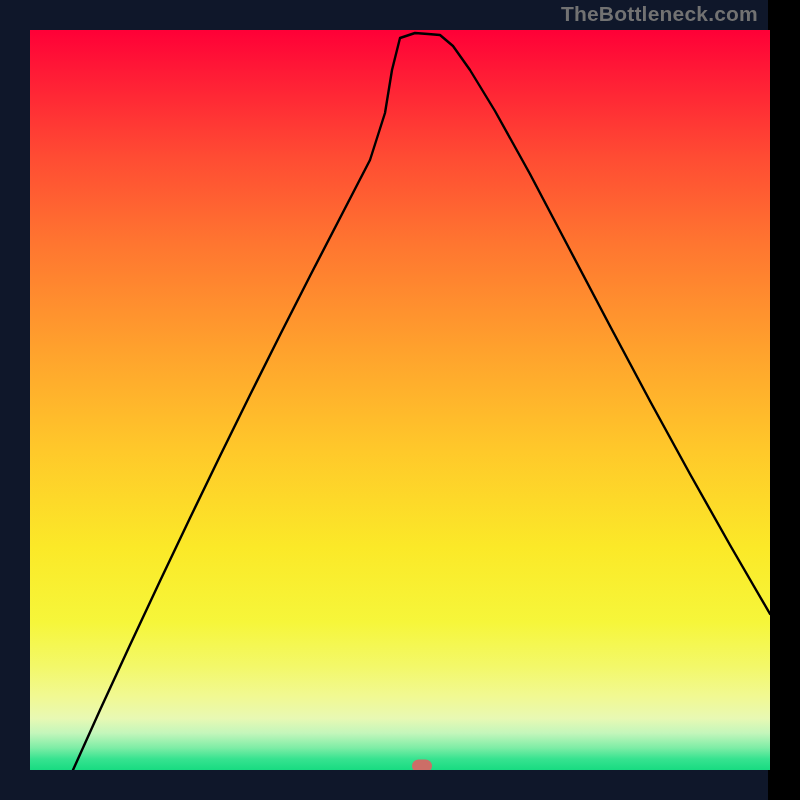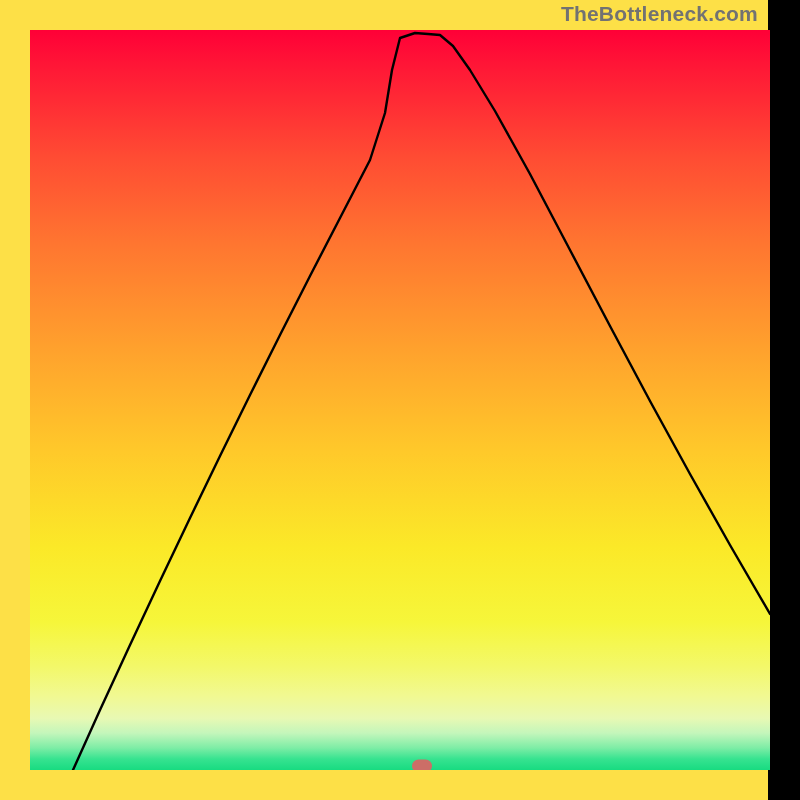--- a/index.html
+++ b/index.html
@@ -7,21 +7,21 @@
     padding: 0;
     width: 800px;
     height: 800px;
     background: #000000;
     overflow: hidden;
   }
   .frame {
     position: relative;
     width: 768px;
     height: 800px;
-    background: #fde047;
+    background: #0f172a;
   }
   .watermark {
     position: absolute;
     top: 2px;
     right: 10px;
     font-family: Arial, Helvetica, sans-serif;
     font-size: 21px;
     font-weight: bold;
     color: #727272;
     letter-spacing: 0.2px;

